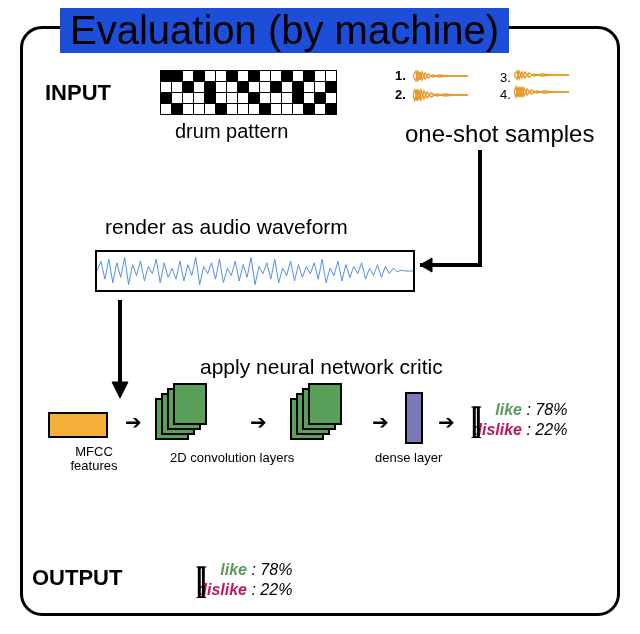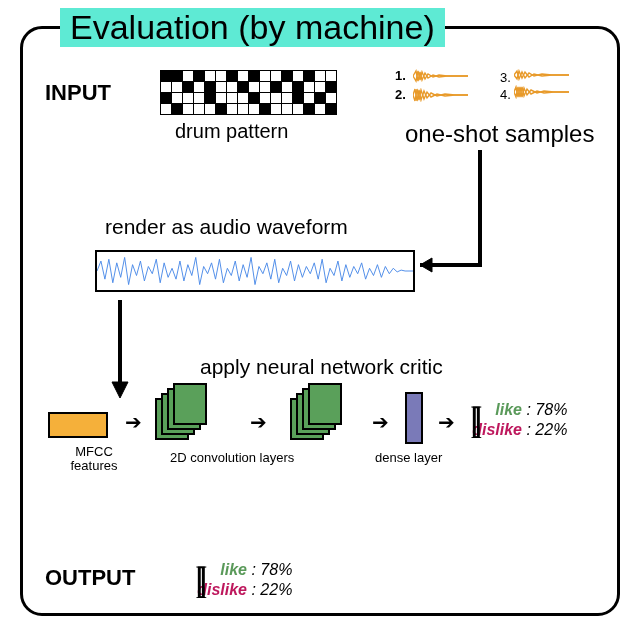--- a/index.html
+++ b/index.html
@@ -15,32 +15,32 @@
   .frame {
     position: absolute;
     left: 20px; top: 26px;
     width: 600px; height: 590px;
     border: 3px solid #000;
     border-radius: 22px;
   }
   .frame-title {
     position: absolute;
     left: 60px; top: 8px;
-    background: #5eead4;
+    background: #1d4ed8;
     padding: 0 10px;
-    font-size: 34px;
+    font-size: 40px;
     z-index: 2;
   }
   .section-label {
     font-weight: bold;
     font-size: 22px;
     position: absolute;
   }
   .input-label { left: 45px; top: 80px; }
-  .output-label-pos { left: 45px; top: 565px; }
+  .output-label-pos { left: 32px; top: 565px; }
 
   
   .drum-grid {
     position: absolute;
     left: 160px; top: 70px;
     display: grid;
     grid-template-columns: repeat(16, 10px);
     grid-template-rows: repeat(4, 10px);
     gap: 1px;
     background: #000;

